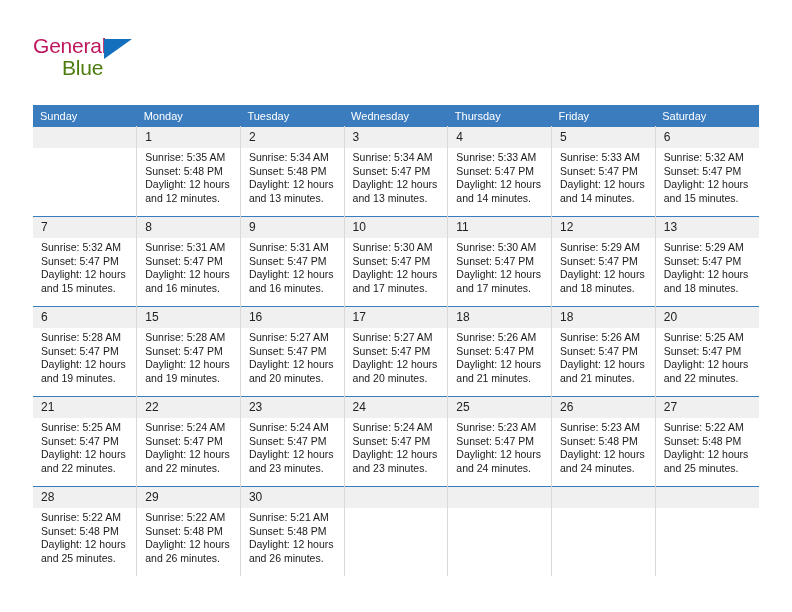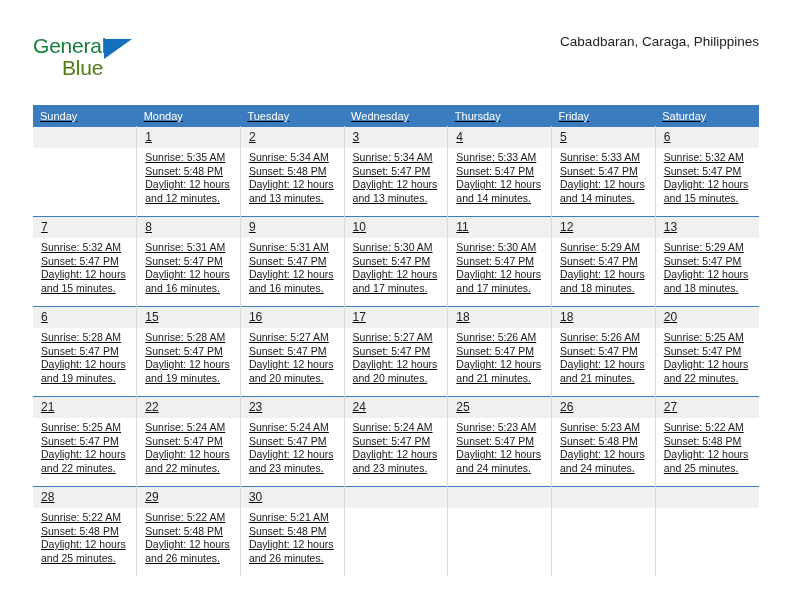--- a/index.html
+++ b/index.html
@@ -35,21 +35,21 @@
     top: 6px;
     width: 200px;
     height: 54px;
   }
   .logo-general {
     position: absolute;
     left: 0;
     top: 0;
     font-size: 21px;
     letter-spacing: -0.2px;
-    color: #15803d;
+    color: #be185d;
     font-family: "Liberation Sans", sans-serif;
   }
   .logo-tri {
     position: absolute;
     left: 71px;
     top: 5px;
     width: 0;
     height: 0;
     border-left: 28px solid #1470bd;
     border-bottom: 20px solid transparent;
@@ -84,21 +84,20 @@
   }
 
   
   .cal {
     position: absolute;
     left: 33px;
     top: 105px;
     width: 726px;
     border-collapse: collapse;
     table-layout: fixed;
-    text-decoration: underline;
   }
   .cal th {
     background: #3a7cbe;
     color: #ffffff;
     font-size: 11px;
     font-weight: normal;
     text-align: left;
     padding: 4px 0 4px 7px;
     height: 13px;
     border: none;
@@ -142,21 +141,20 @@
 
 <div class="page">
 
   <div class="header">
     <div class="logo">
       <span class="logo-general">General</span>
       <span class="logo-tri"></span>
       <span class="logo-blue">Blue</span>
     </div>
     <div class="title-block">
-      <div class="cal-subtitle">Cabadbaran, Caraga, Philippines</div>
     </div>
   </div>
 
   <table class="cal">
     <thead>
       <tr>
         <th>Sunday</th>
         <th>Monday</th>
         <th>Tuesday</th>
         <th>Wednesday</th>

